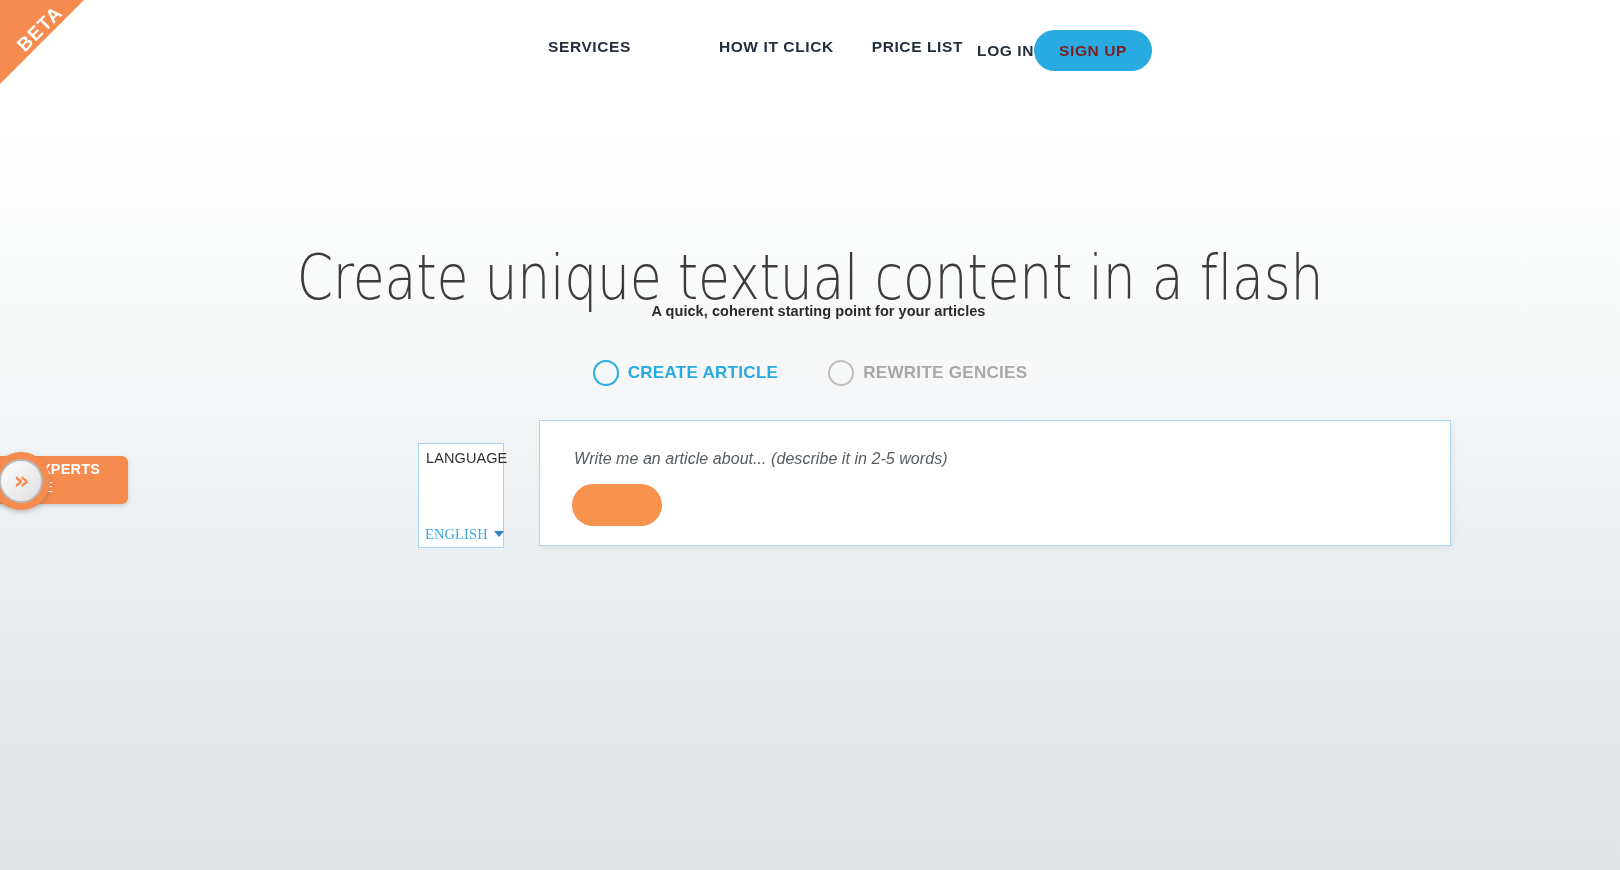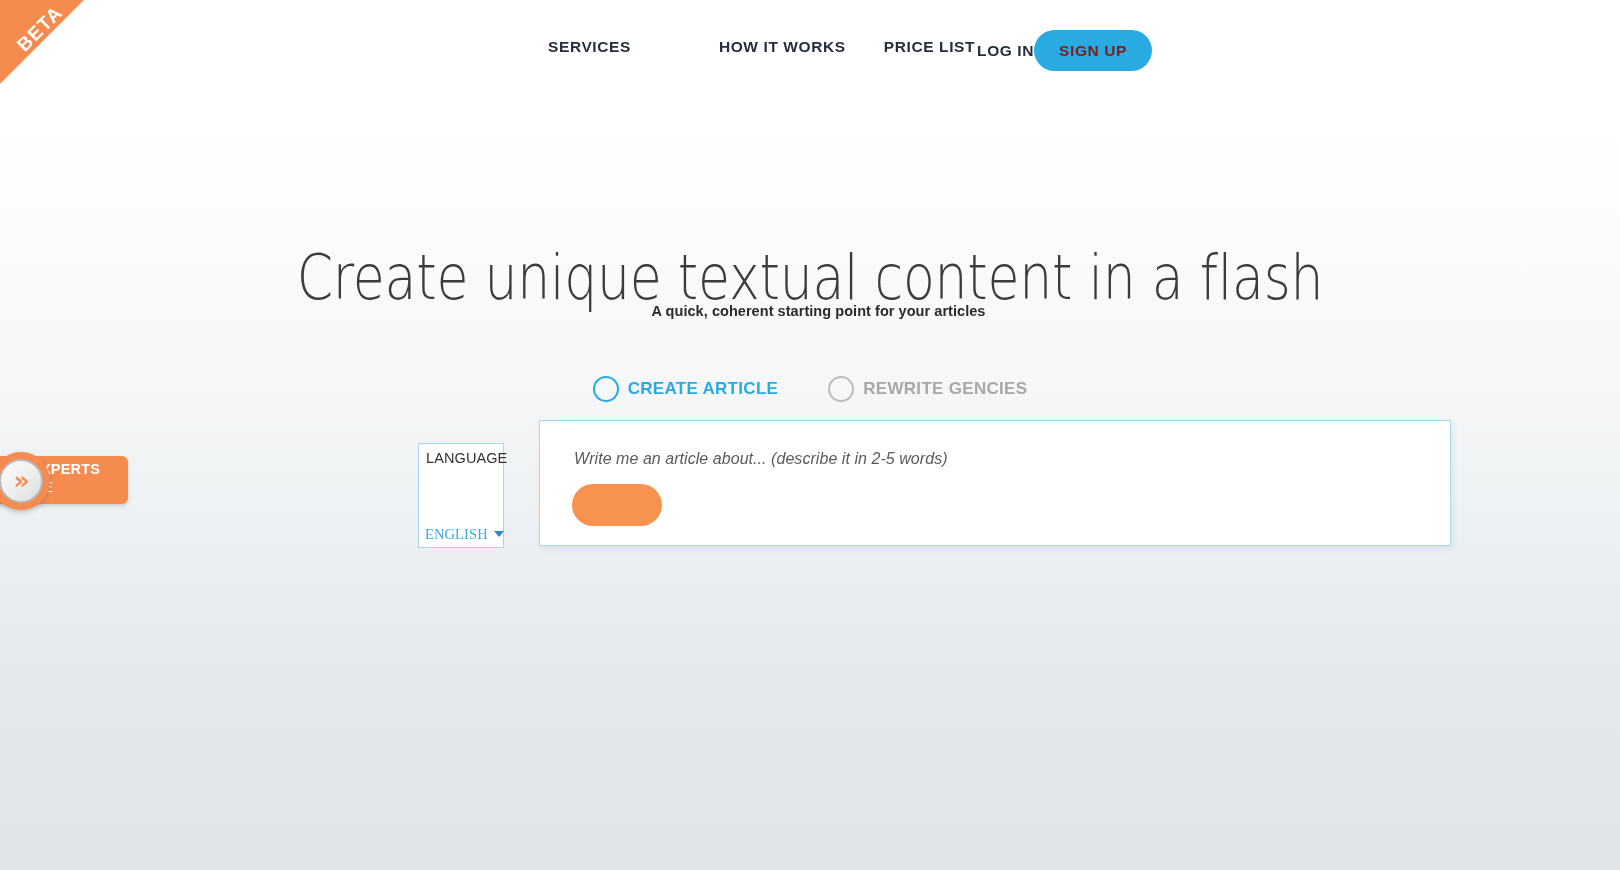--- a/index.html
+++ b/index.html
@@ -156,21 +156,21 @@
     font-size: 14.5px;
     font-weight: bold;
     color: #2b2b2b;
     letter-spacing: 0.05px;
     padding-left: 17px;
   }
 
   
   .radio-row {
     position: absolute;
-    top: 376px;
+    top: 360px;
     left: 0;
     width: 1620px;
     display: flex;
     justify-content: center;
     align-items: center;
     gap: 50px;
   }
 
   .radio-opt {
     display: flex;
@@ -358,21 +358,21 @@
 </style>
 </head>
 <body>
 
 <div class="page">
 
   <div class="header">
 
     <nav class="nav-center">
       <a class="nav-link services" href="#">SERVICES</a>
-      <a class="nav-link howitworks" href="#">HOW IT WORKS</a>
+      <a class="nav-link howitworks" href="#">HOW IT CLICK</a>
       <a class="nav-link pricelist" href="#">PRICE LIST</a>
     </nav>
 
     <div class="nav-right">
       <a class="login-link" href="#">LOG IN</a>
       <button class="signup-btn">SIGN UP</button>
     </div>
   </div>
 
   <div class="beta-ribbon">

